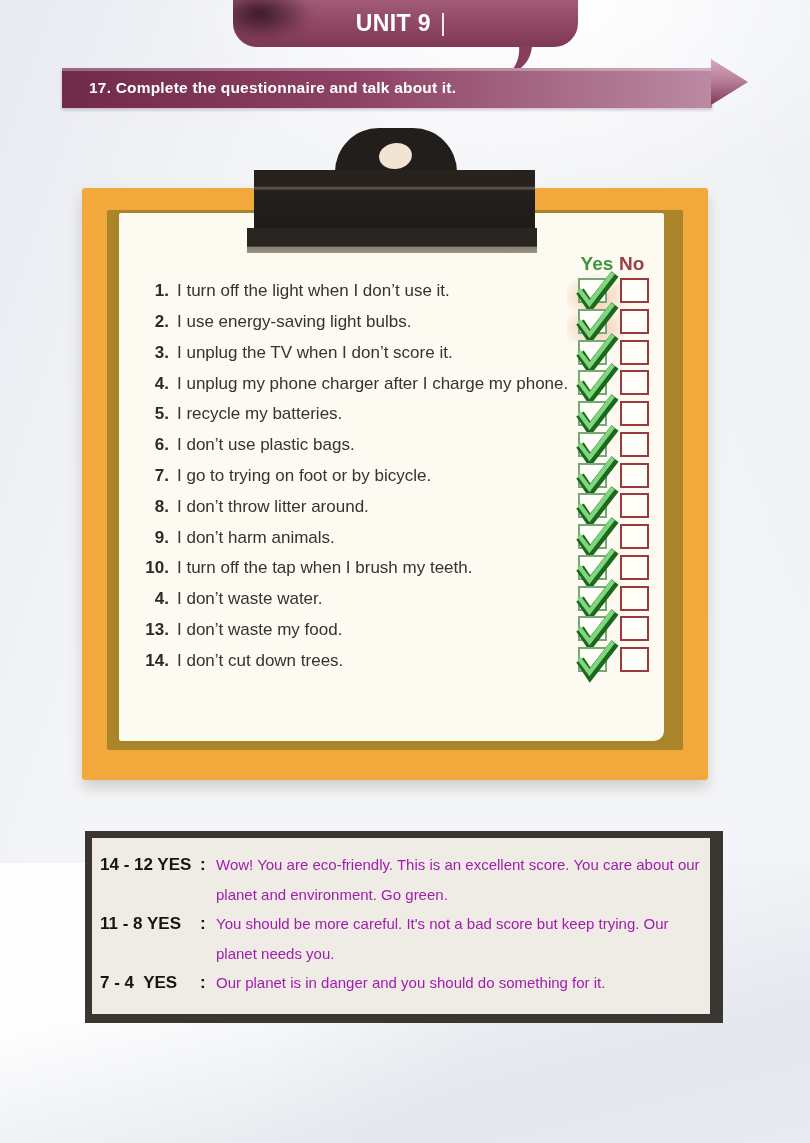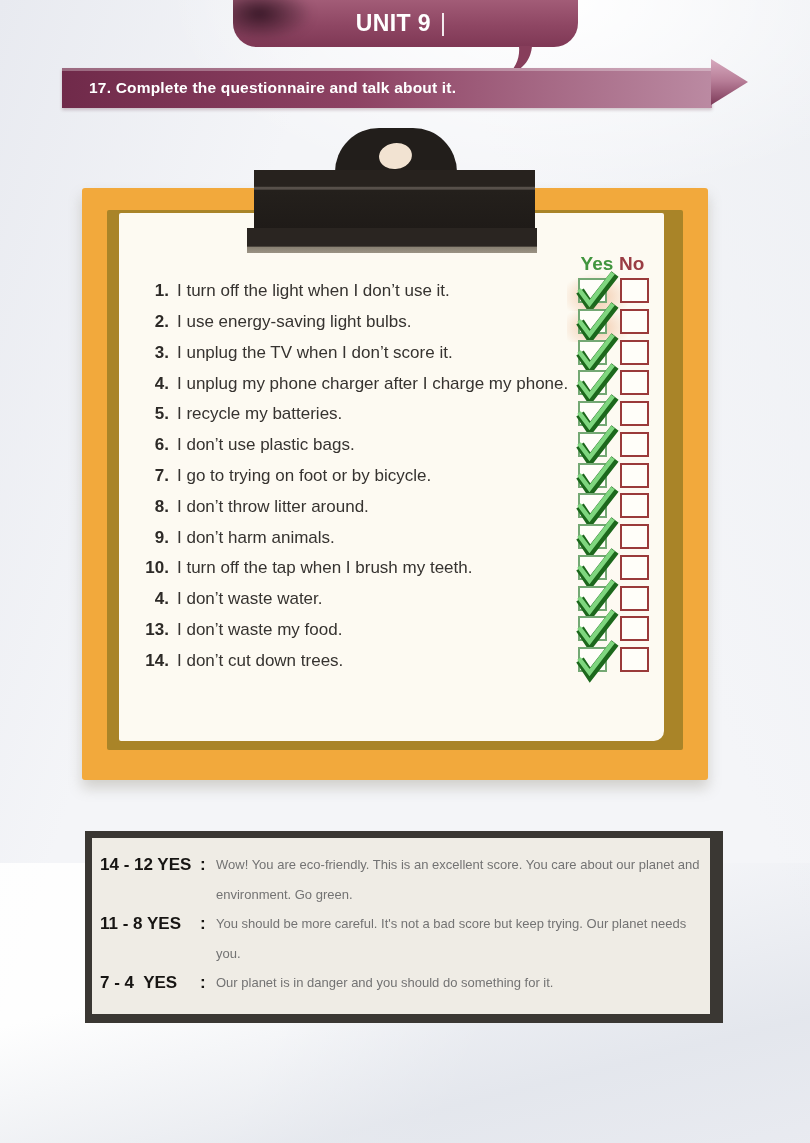--- a/index.html
+++ b/index.html
@@ -119,21 +119,21 @@
   .scorebox{
     position:absolute; left:85px; top:815px; width:638px; height:192px; z-index:2;
     background:#efece5;
     border:7px solid #3a3733; border-right-width:13px; border-bottom-width:9px;
     padding:12px 2px 0 8px;
     margin-top:16px;
   }
   .score-row{ display:grid; grid-template-columns:100px 16px 1fr; }
   .score-range{ font-weight:bold; font-size:17px; color:#171513; line-height:29.5px; white-space:pre; }
   .score-colon{ font-weight:bold; font-size:17px; color:#171513; line-height:29.5px; }
-  .score-text{ font-size:13px; color:#737373; line-height:29.5px; }
+  .score-text{ font-size:15px; color:#a21caf; line-height:29.5px; }
 </style>
 </head>
 <body>
 
 <div class="page">
 
   <div class="unit-banner">
     <span class="u-bold">UNIT 9</span>
     <span class="u-div">|</span>
   </div>

